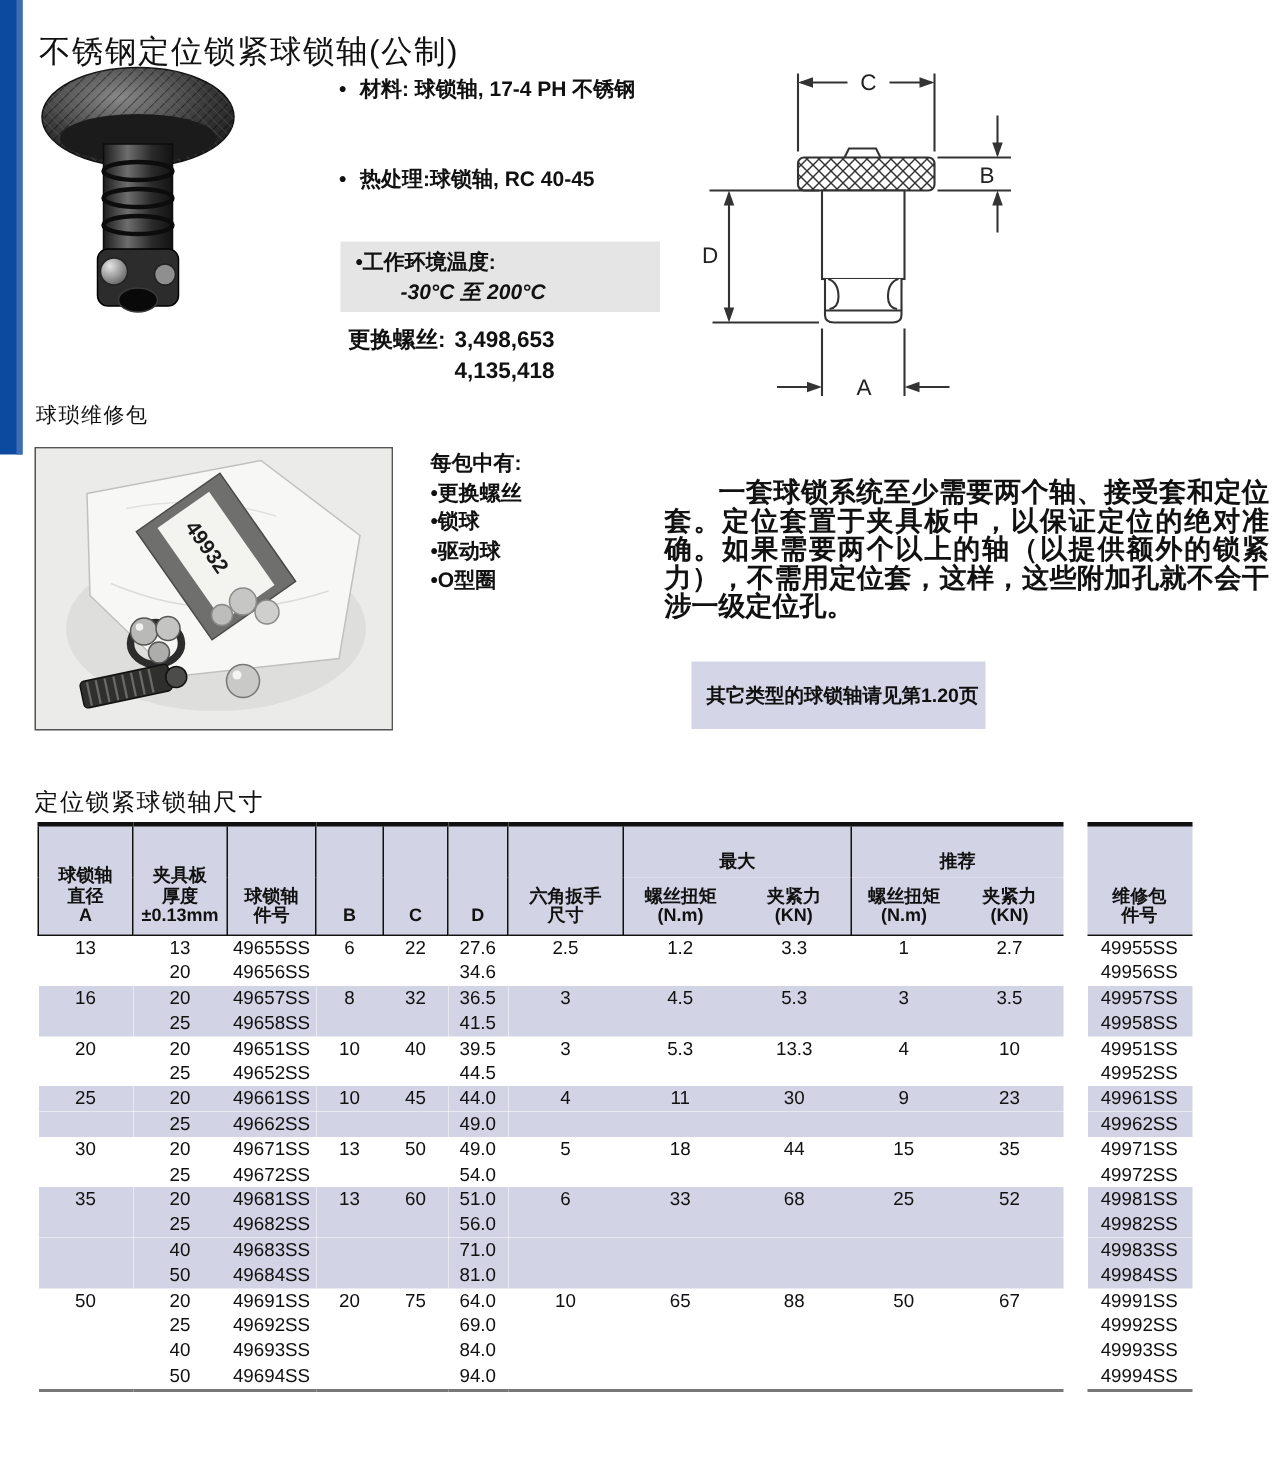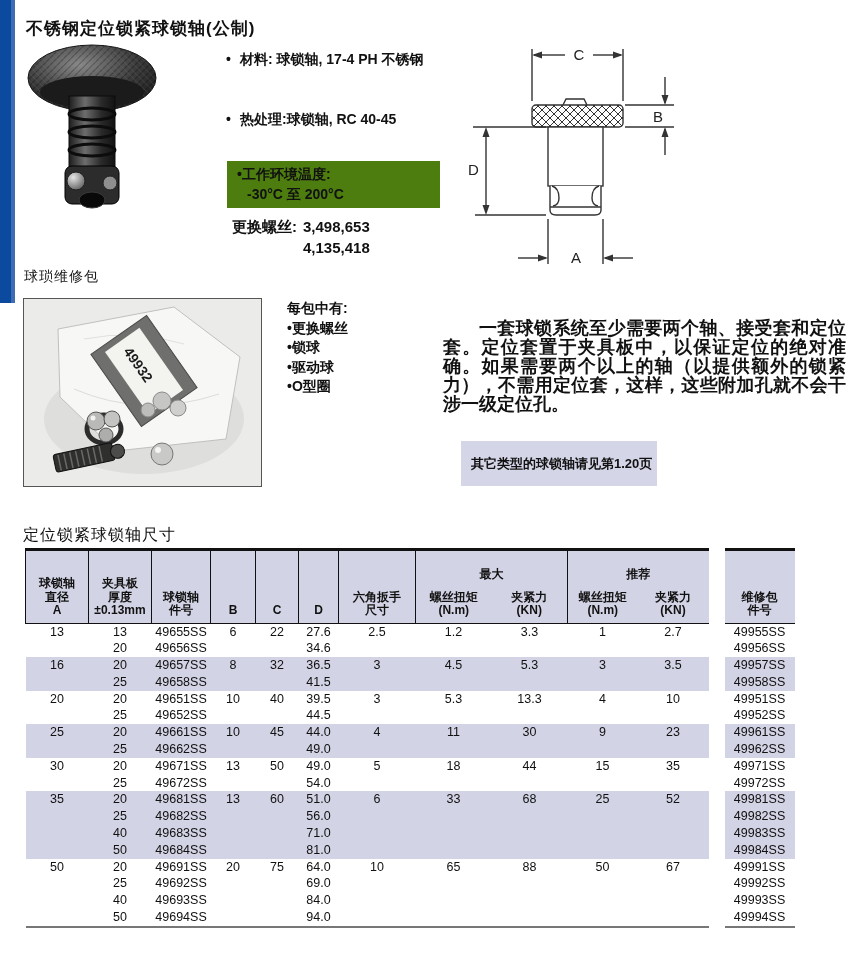--- a/index.html
+++ b/index.html
@@ -5,27 +5,27 @@
   html,body{margin:0;padding:0;}
   body{
     width:850px;height:972px;position:relative;background:#ffffff;
     font-family:"Liberation Sans","DejaVu Sans",sans-serif;color:#111;
     overflow:hidden;
   }
   .abs{position:absolute;}
   
   .accent-bar{left:0;top:0;width:11px;height:303px;background:#0b4a9e;border-right:4px solid #3f6db3;}
   
-  .page-title{left:26px;top:6px;font-size:17px;font-weight:bold;letter-spacing:1px;}
+  .page-title{left:26px;top:6px;font-size:21px;font-weight:normal;letter-spacing:1px;}
   
   .spec-bullet{left:226px;width:250px;font-size:14px;font-weight:600;line-height:18px;}
   .spec-bullet .mk{display:inline-block;width:14px;}
-  .temp-box{left:227px;top:161px;width:213px;height:44px;background:#4d7c0f;font-size:14px;font-weight:600;line-height:20px;padding-top:3px;}
+  .temp-box{left:227px;top:161px;width:213px;height:44px;background:#e5e5e5;font-size:14px;font-weight:600;line-height:20px;padding-top:3px;}
   .temp-box .l1{padding-left:10px;}
-  .temp-box .l2{padding-left:20px;}
+  .temp-box .l2{padding-left:40px;font-style:italic;}
   .patent{left:232px;top:216px;font-size:15px;font-weight:600;line-height:21px;display:flex;}
   .patent .nums{margin-left:6px;}
   
   .sec-heading{left:24px;font-size:14px;font-weight:500;letter-spacing:1px;}
   .tbl-heading{left:23px;top:512px;font-size:16px;font-weight:500;letter-spacing:1px;}
   
   .kit-photo{left:23px;top:298px;width:237px;height:187px;border:1px solid #555;background:#ebebe9;}
   
   .kit-list{left:287px;top:299px;font-size:14px;font-weight:600;line-height:19.5px;}
   

